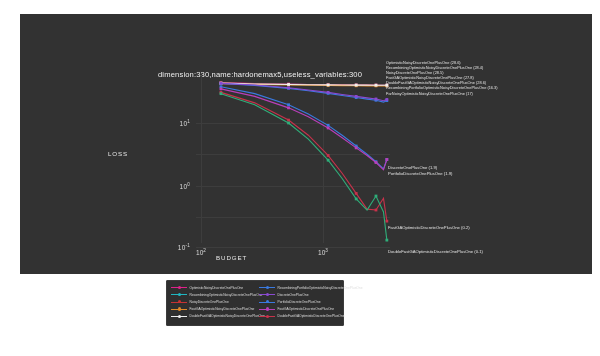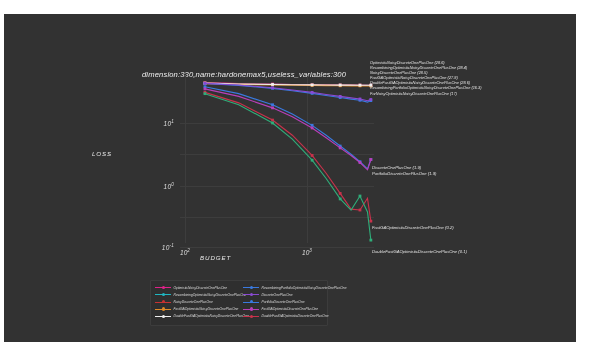--- a/index.html
+++ b/index.html
@@ -1,18 +1,18 @@
 <!DOCTYPE html>
 <html><head>
 <meta charset="utf-8">
 <style>
   html,body{margin:0;padding:0;background:#ffffff;}
   body{font-family:"Liberation Sans",sans-serif;}
   .shot{position:relative;width:600px;height:356px;background:#ffffff;overflow:hidden;}
-  .slide{position:absolute;left:4px;top:14px;width:572px;height:328px;background:#323232;font-style:italic;}
+  .slide{position:absolute;left:20px;top:14px;width:572px;height:260px;background:#323232;}
   .plotwrap{position:absolute;left:0;top:0;width:572px;height:328px;}
 
   .plot-area{position:absolute;left:176px;top:62px;width:194px;height:167px;}
   .grid-h{position:absolute;left:0;width:194px;height:1px;background:#3d3d3d;}
   .grid-v{position:absolute;top:0;height:167px;width:1px;background:#3d3d3d;}
 
   .ytick{position:absolute;right:0;transform:translateY(-50%);color:#dcdcdc;
          font-size:6.5px;letter-spacing:.2px;white-space:nowrap;text-align:right;}
   .ytick sup{font-size:4.6px;vertical-align:super;}
   .xtick{position:absolute;top:0;transform:translateX(-50%);color:#dcdcdc;

